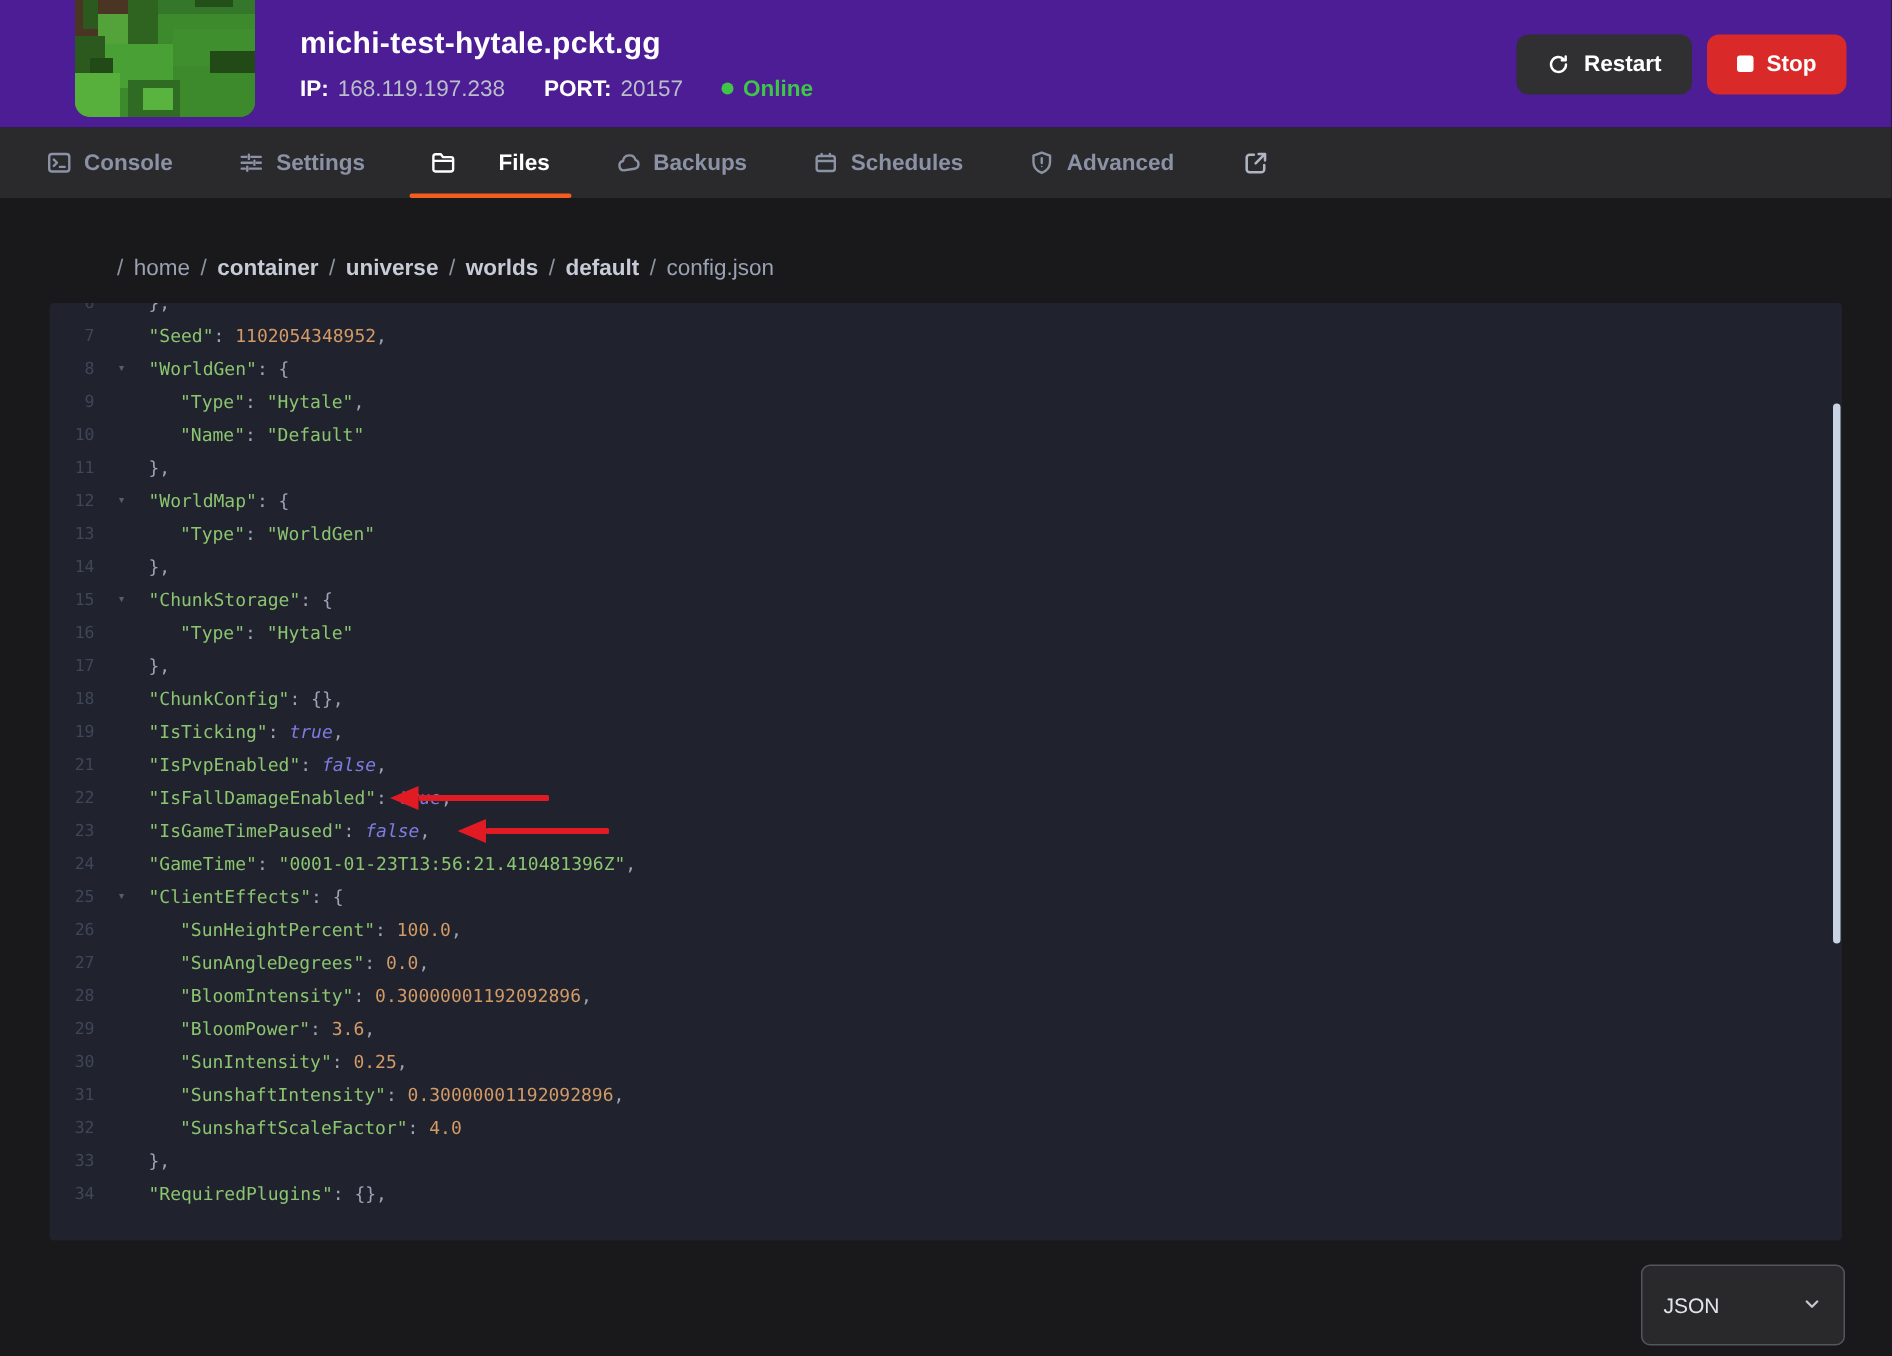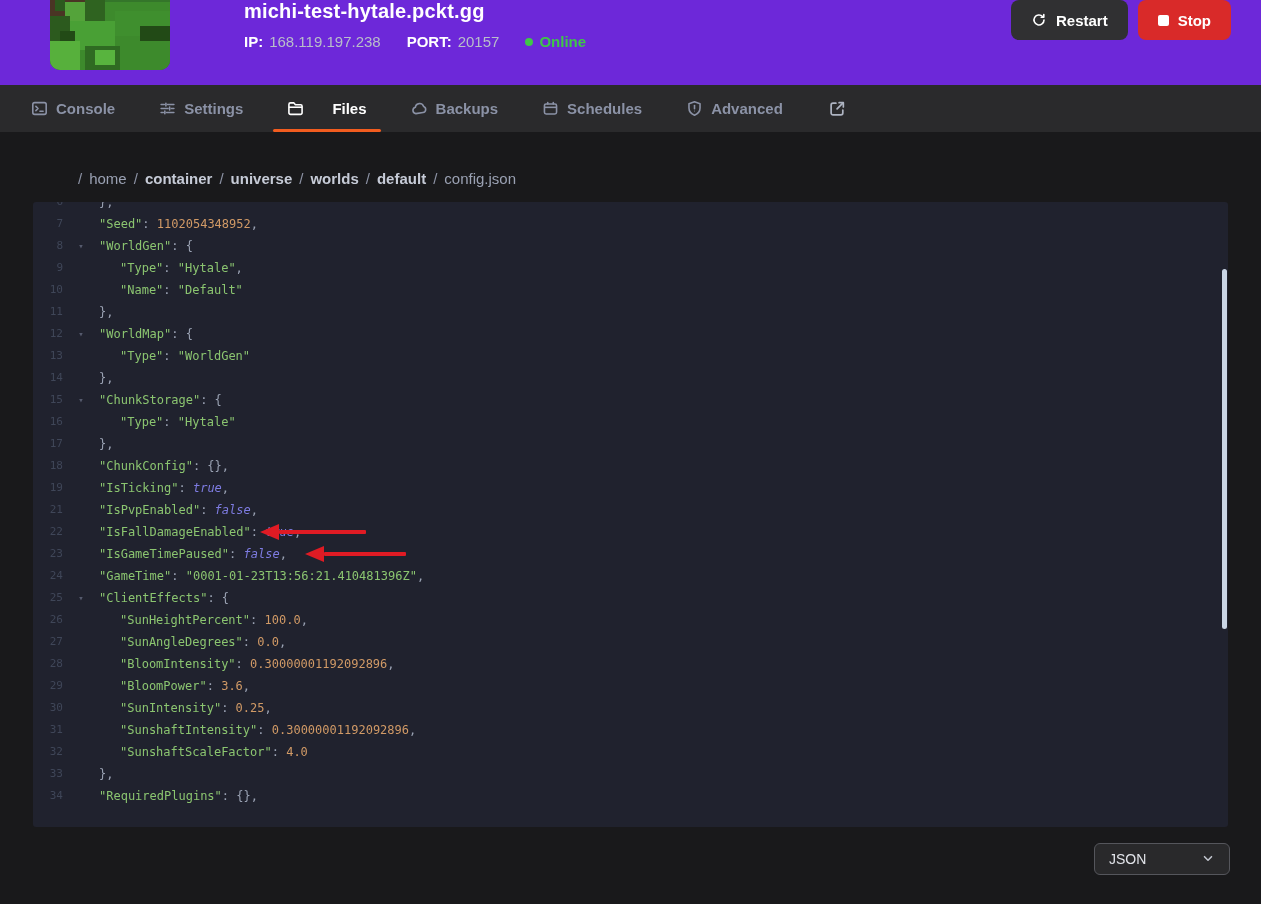--- a/index.html
+++ b/index.html
@@ -5,24 +5,23 @@
   * { box-sizing: border-box; }
   html,body { margin:0; padding:0; }
   body {
     width:1261px; height:904px; overflow:hidden;
     background:#1a1a1c;
     font-family:"Liberation Sans", sans-serif;
     -webkit-font-smoothing:antialiased;
   }
   
   .header {
-    height:85px; background:#6d28d9;
-    display:flex; 
+    height:85px; background:#4c1d95;
+    display:flex; align-items:center;
     padding:0 30px 0 50px;
-    gap:44px;
   }
   .thumb {
     width:120px; height:88px; margin-top:-18px;
     border-radius:10px; overflow:hidden; flex:0 0 auto;
     background:#2e6b22;
   }
   .thumb svg { display:block; width:100%; height:100%; }
   .title-block { margin-left:30px; }
   .server-title {
     color:#ffffff; font-size:20px; font-weight:bold;
@@ -104,21 +103,21 @@
   .vscrollbar {
     position:absolute; right:1px; width:5px; border-radius:3px;
     background:var(--scrollbar); cursor:grab;
   }
   
   .footer {
     display:flex; justify-content:flex-end; align-items:center;
     gap:18px; padding:16px 31px 0 0;
   }
   .format-select {
-    width:136px; height:32px; background:#29292b;
+    width:136px; height:54px; background:#29292b;
     border:1px solid #55565c; border-radius:6px;
     display:flex; align-items:center; justify-content:space-between;
     padding:0 14px; color:#e2e4ea; font-size:14px; cursor:pointer;
   }
   .save-btn {
     height:50px; padding:0 22px; border:none; border-radius:6px;
     background:var(--save); color:#fff; font-family:"Liberation Sans",sans-serif;
     font-size:14px; font-weight:bold; letter-spacing:0.4px; cursor:pointer;
   }
 </style>

